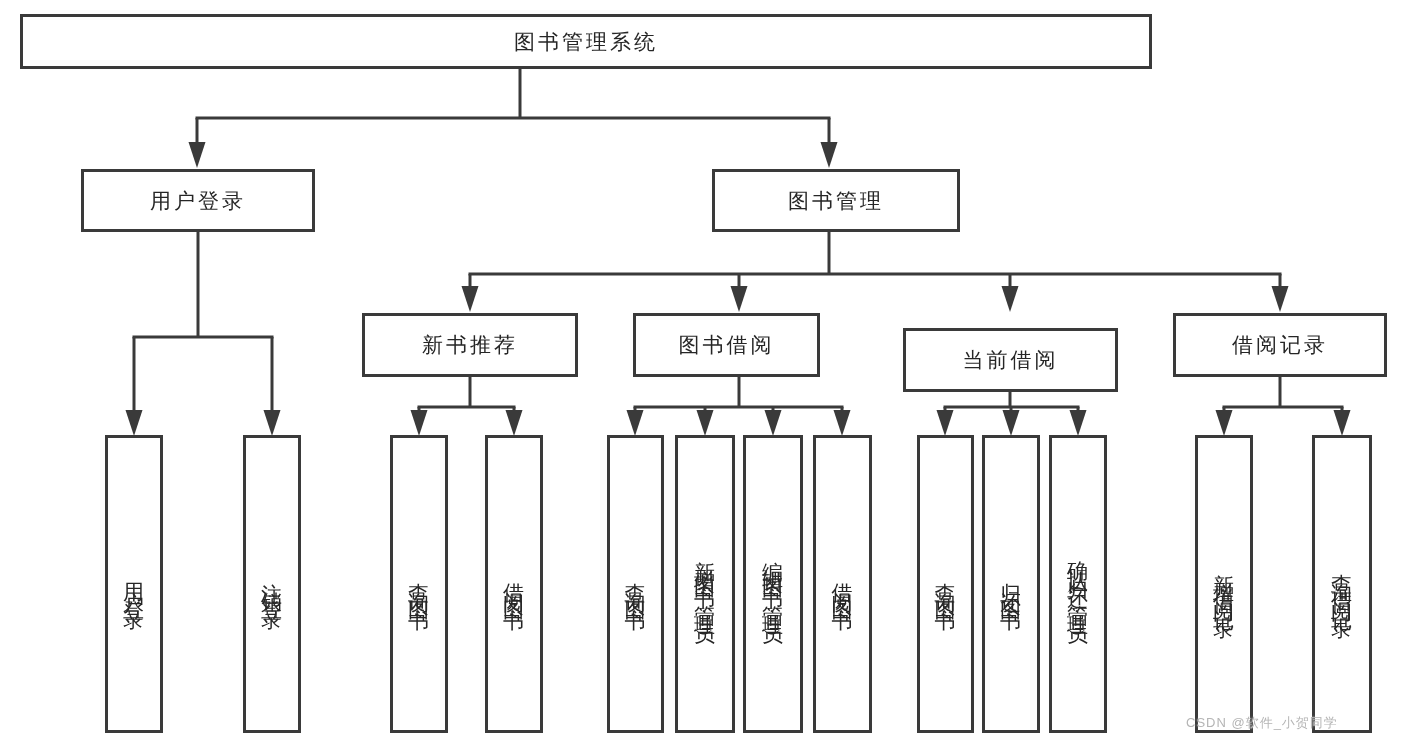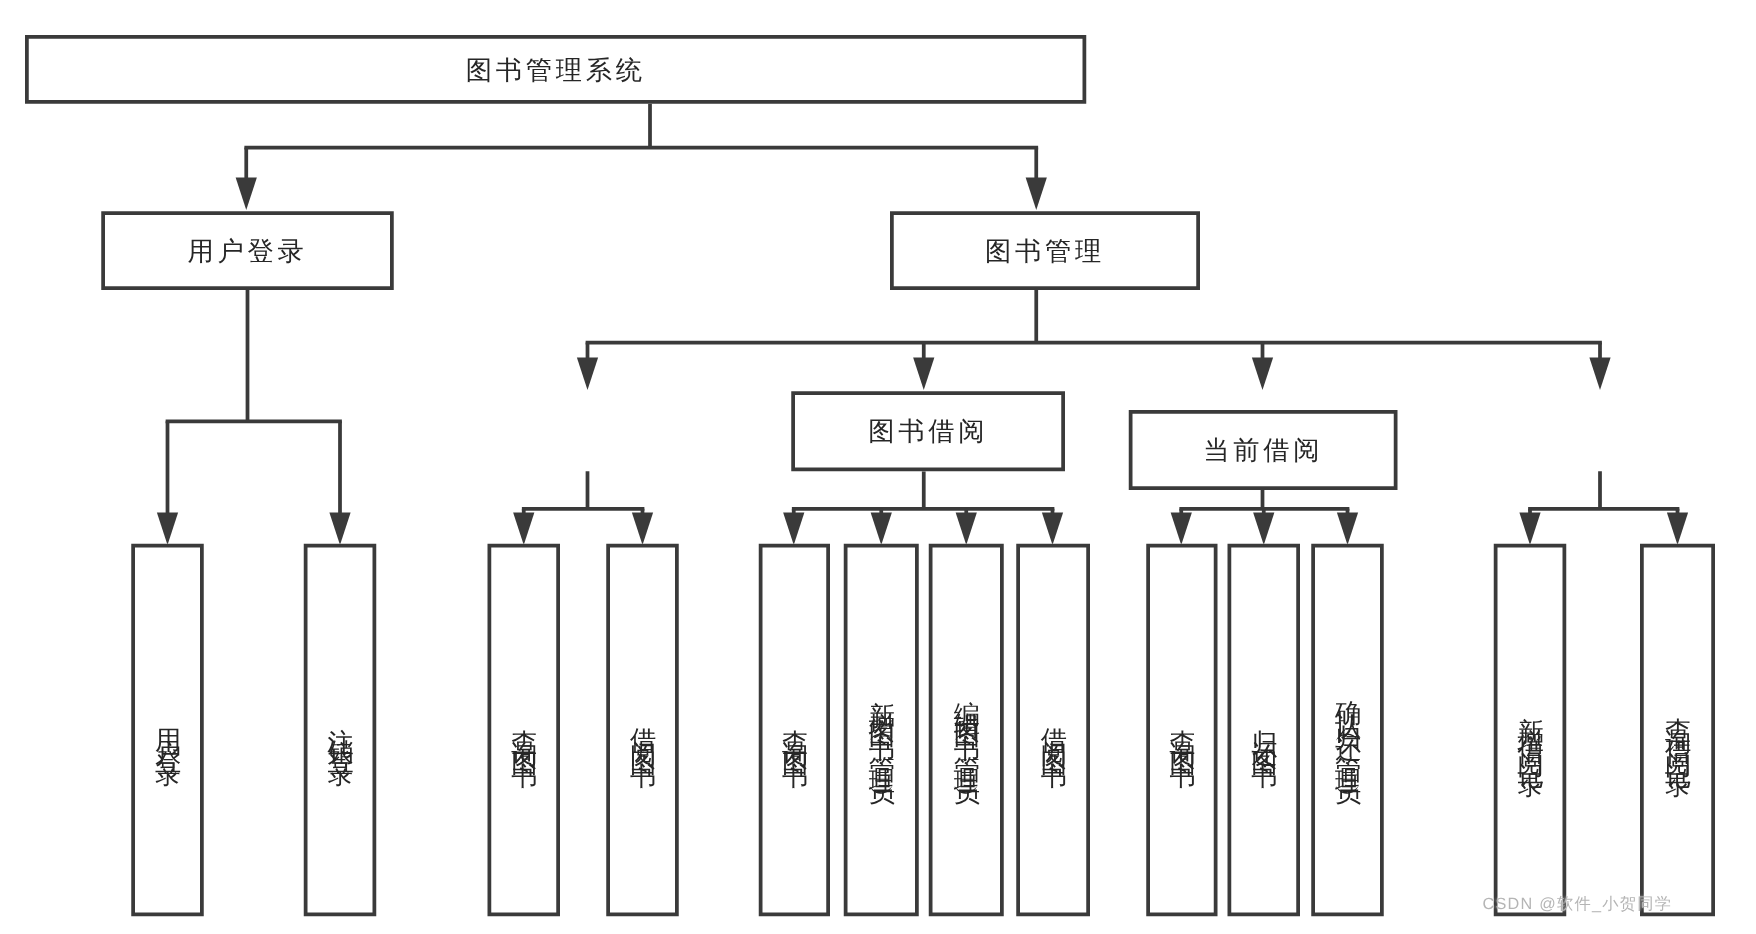--- a/index.html
+++ b/index.html
@@ -79,27 +79,29 @@
         <polygon points="1002.5,410 1019.5,410 1011,436" stroke="none"></polygon>
         <line x1="1078" y1="407" x2="1078" y2="416"></line>
         <polygon points="1069.5,410 1086.5,410 1078,436" stroke="none"></polygon>
         <line x1="1224" y1="407" x2="1224" y2="416"></line>
         <polygon points="1215.5,410 1232.5,410 1224,436" stroke="none"></polygon>
         <line x1="1342" y1="407" x2="1342" y2="416"></line>
         <polygon points="1333.5,410 1350.5,410 1342,436" stroke="none"></polygon>
       </g>
     </svg>
 
-  <div class="node h" style="left:20px;top:28px;width:849px;height:55px">图书管理系统</div>
+  <div class="node h" style="left:20px;top:14px;width:1132px;height:55px">图书管理系统</div>
 
   <div class="node h" style="left:81px;top:169px;width:234px;height:63px">用户登录</div>
   <div class="node h" style="left:712px;top:169px;width:248px;height:63px">图书管理</div>
 
-  <div class="node h" style="left:633px;top:313px;width:219px;height:64px">图书借阅</div>
+  <div class="node h" style="left:362px;top:313px;width:216px;height:64px">新书推荐</div>
+  <div class="node h" style="left:633px;top:313px;width:187px;height:64px">图书借阅</div>
   <div class="node h" style="left:903px;top:328px;width:215px;height:64px">当前借阅</div>
+  <div class="node h" style="left:1173px;top:313px;width:214px;height:64px">借阅记录</div>
 
   <div class="node v" style="left:105px;top:435px;width:58px;height:298px">用户登录</div>
   <div class="node v" style="left:243px;top:435px;width:58px;height:298px">注销登录</div>
 
   <div class="node v" style="left:390px;top:435px;width:58px;height:298px">查询图书</div>
   <div class="node v" style="left:485px;top:435px;width:58px;height:298px">借阅图书</div>
 
   <div class="node v" style="left:607px;top:435px;width:57px;height:298px">查询图书</div>
   <div class="node v" style="left:675px;top:435px;width:60px;height:298px">新增图书（管理员）</div>
   <div class="node v" style="left:743px;top:435px;width:60px;height:298px">编辑图书（管理员）</div>

